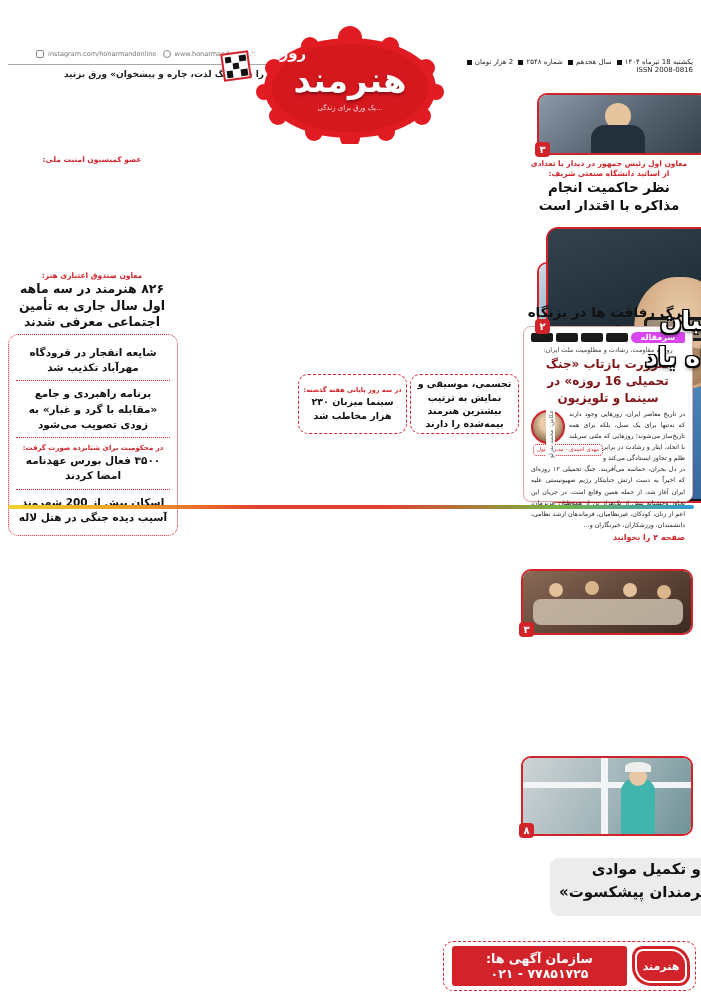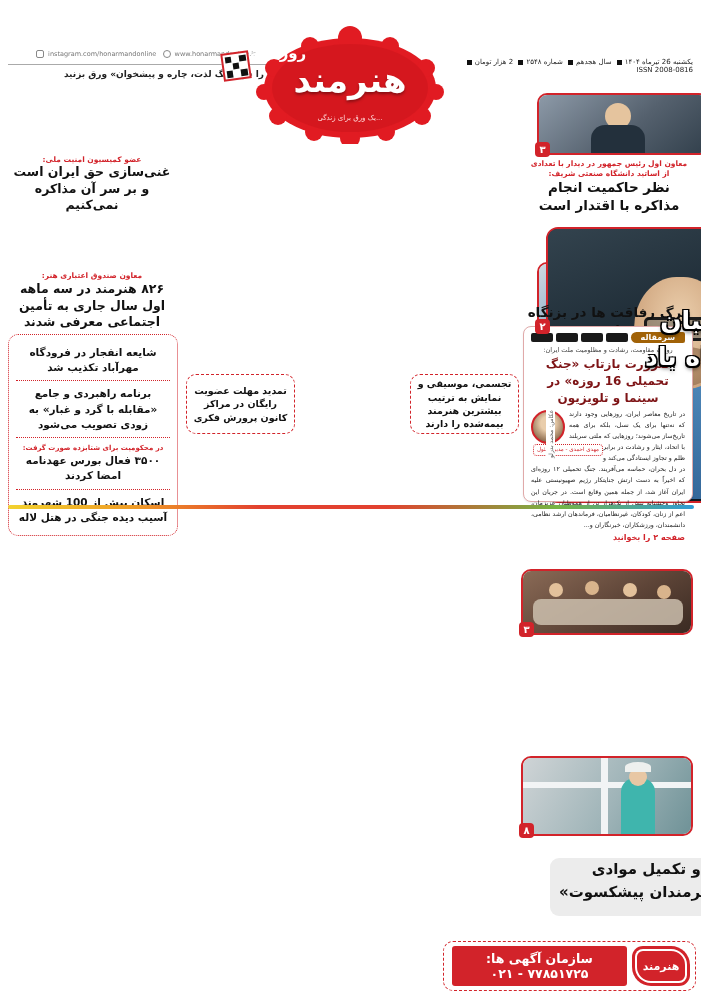--- a/index.html
+++ b/index.html
@@ -42,21 +42,21 @@
     text-shadow:-1.5px -1.5px 0 #000,1.5px -1.5px 0 #000,-1.5px 1.5px 0 #000,1.5px 1.5px 0 #000,0 3px 4px rgba(0,0,0,.6);}
   .mp-caption{position:absolute;left:-2px;top:235px;transform:rotate(-90deg);transform-origin:left top;font-size:6px;color:#555;background:#fff;padding:1px 6px;border-radius:4px;z-index:4;}
   
   .strip-box{border:1.5px dashed #d2232a;border-radius:10px;background:#fff;font-size:9.5px;font-weight:bold;color:#111;text-align:center;display:flex;flex-direction:column;justify-content:center;padding:3px 4px;line-height:1.4;}
   .strip-kicker{font-size:6.5px;color:#d2232a;font-weight:bold;}
   .gray-box{background:#ececec;border-radius:9px;position:relative;text-align:center;}
   .gray-line{font-size:15px;font-weight:bold;color:#111;line-height:1.5;}
   
   .editorial{border:1px solid #e0a9a9;border-radius:8px;background:#fff;padding:5px 7px;box-shadow:0 1px 2px rgba(0,0,0,.08);}
   .ed-head{display:flex;align-items:center;gap:3px;margin-bottom:3px;}
-  .ed-tab{background:#a16207;color:#fff;font-size:8px;font-weight:bold;padding:1px 10px;border-radius:8px 3px 3px 8px;}
+  .ed-tab{background:#d946ef;color:#fff;font-size:8px;font-weight:bold;padding:1px 10px;border-radius:8px 3px 3px 8px;}
   .ed-blk{flex:1;height:9px;background:#1a1a1a;border-radius:2px;}
   .ed-kicker{font-size:6.5px;color:#444;text-align:center;}
   .ed-title{font-size:12px;font-weight:bold;color:#7e1416;text-align:center;line-height:1.4;margin:2px 0;}
   .ed-body{font-size:6.3px;color:#222;text-align:justify;line-height:1.75;}
   .ed-avatar{float:left;width:30px;height:30px;border-radius:50%;background:radial-gradient(circle at 50% 38%,#e9cdab 30%,#9a7a5c 70%,#51402f);border:2px solid #d2232a;margin:2px 4px 0 0;}
   .ed-author{float:left;clear:left;font-size:5.5px;color:#d2232a;border:1px dotted #d2232a;border-radius:4px;padding:0 3px;margin-left:2px;}
   .ed-foot{color:#d2232a;font-size:8px;font-weight:bold;margin-top:3px;}
   
   .rainbow{background:linear-gradient(90deg,#f2d22e,#ef9c26,#e2412f,#e2412f 55%,#76b443 80%,#2e9bd6);border-radius:2px;}
   
@@ -74,21 +74,21 @@
     <span class="dot"></span>
     <span>instagram.com/honarmandonline</span>
     &nbsp;&nbsp;<span class="dot" style="border-radius:50%;"></span>
     <span>www.honarmandonline.ir</span>
   </div>
   <div class="abs hdr-rule" style="left:8px;top:64px;width:345px;"></div>
   <div class="abs tagline" style="left:8px;top:69px;width:345px;">
     <span class="red">هنرمند</span><span> را در «هنگ لذت، چاره و پیشخوان» ورق بزنید</span>
   </div>
   <div class="abs info-line" style="right:8px;top:58px;width:240px;direction:rtl;text-align:right;">
-    <span>یکشنبه 26 تیرماه ۱۴۰۴</span><span class="sq"></span>
+    <span>یکشنبه 18 تیرماه ۱۴۰۴</span><span class="sq"></span>
     <span>سال هجدهم</span><span class="sq"></span>
     <span>شماره ۲۵۴۸</span><span class="sq"></span>
     <span>2 هزار تومان</span><span class="sq"></span>
     <span style="direction:ltr;unicode-bidi:embed;margin-top:32px;">ISSN 2008-0816</span>
   </div>
 
   <div class="abs puzzle" style="left:222px;top:52px;">
     <i></i>
       <i class="w"></i>
       <i></i>
@@ -114,32 +114,31 @@
         <circle cx="28" cy="90" r="9"></circle>
           <circle cx="172" cy="90" r="9"></circle>
         <circle cx="64" cy="106" r="9"></circle>
           <circle cx="136" cy="106" r="9"></circle>
           <circle cx="100" cy="112" r="10"></circle>
       </g>
       <ellipse cx="100" cy="62" rx="78" ry="44" fill="#c8141b" opacity="0.45"></ellipse>
     </svg>
     <div class="abs" style="left:0;top:18px;width:200px;text-align:left;color:#fff;font-size:15px;font-weight:bold;">روزنامه</div>
     <div class="abs" style="left:0;top:34px;width:200px;text-align:center;color:#fff;font-size:34px;font-weight:bold;text-shadow:0 2px 3px rgba(0,0,0,.35);">هنرمند</div>
-    <div class="abs" style="left:0;top:88px;width:200px;text-align:center;color:#ffd9d9;font-size:7px;">...یک ورق برای زندگی</div>
+    <div class="abs" style="left:0;top:78px;width:200px;text-align:center;color:#ffd9d9;font-size:7px;">...یک ورق برای زندگی</div>
   </div>
 
   <div class="abs photo-card" style="left:8px;top:93px;width:168px;height:58px;">
     <div class="photo-fill" style="background:linear-gradient(140deg,#8d9aa8,#55616e 55%,#32404c);">
       <div class="abs" style="left:66px;top:8px;width:26px;height:26px;border-radius:50%;background:#e5c49e;"></div>
       <div class="abs" style="left:52px;top:30px;width:54px;height:28px;border-radius:14px 14px 0 0;background:#23303c;"></div>
     </div>
     <span class="badge" style="left:-4px;bottom:-4px;">۳</span>
   </div>
   <div class="abs kicker" style="left:8px;top:155px;width:168px;">عضو کمیسیون امنیت ملی:</div>
-  <div class="abs headline" style="left:8px;top:164px;width:168px;">غنی‌سازی حق ایران است و بر سر آن مذاکره نمی‌کنیم</div>
 
   <div class="abs photo-card" style="left:8px;top:200px;width:168px;height:66px;">
     <div class="photo-fill" style="background:linear-gradient(140deg,#cfd9e2,#7fa3c0 50%,#4e7596);">
       <div class="abs" style="left:70px;top:8px;width:26px;height:28px;border-radius:50%;background:#d9b48c;"></div>
       <div class="abs" style="left:54px;top:32px;width:58px;height:34px;border-radius:16px 16px 0 0;background:#5a5f66;"></div>
       <div class="abs" style="right:14px;top:6px;width:30px;height:46px;background:#eef3f6;border-radius:4px;opacity:.8;"></div>
     </div>
     <span class="badge" style="left:-4px;bottom:-4px;">۲</span>
   </div>
   <div class="abs kicker" style="left:8px;top:271px;width:168px;">معاون صندوق اعتباری هنر:</div>
@@ -148,21 +147,21 @@
   <div class="abs dotted-list" style="left:8px;top:334px;width:154px;">
     <div class="dotted-item">شایعه انفجار در فرودگاه مهرآباد تکذیب شد</div>
     <div class="dotted-sep"></div>
     <div class="dotted-item">برنامه راهبردی و جامع «مقابله با گرد و غبار» به زودی تصویب می‌شود</div>
     <div class="dotted-sep"></div>
     <div class="dotted-item">
       <div class="dl-kicker">در محکومیت برای شتابزده صورت گرفت:</div>
       <div>۳۵۰۰ فعال بورس عهدنامه امضا کردند</div>
     </div>
     <div class="dotted-sep"></div>
-    <div class="dotted-item">اسکان بیش از 100 شهروند آسیب دیده جنگی در هتل لاله</div>
+    <div class="dotted-item">اسکان بیش از 200 شهروند آسیب دیده جنگی در هتل لاله</div>
   </div>
 
   <div class="abs main-photo" style="left:183px;top:95px;width:334px;height:272px;">
     <div class="mp-bg">
 
       <div class="mp-shirt"></div>
       <div class="mp-head"></div>
       <div class="mp-beard"></div>
       <div class="mp-glass">
           <i class="l"></i>
@@ -171,21 +170,24 @@
         </div>
     </div>
 
     <div class="mp-headline" style="top:76px;">دست جنگ طلبان</div>
     <div class="mp-headline" style="top:112px;">از ایــران کوتاه باد</div>
 
     <div class="mp-caption">عکاس: محمد بدرلو</div>
   </div>
 
   <div class="abs strip-box" style="left:410px;top:374px;width:99px;height:52px;">تجسمی، موسیقی و نمایش به ترتیب بیشترین هنرمند بیمه‌شده را دارند</div>
-  <div class="abs strip-box" style="left:186px;top:374px;width:99px;height:52px;">تمدید مهلت عضویت رایگان در مراکز کانون پرورش فکری</div>
+  <div class="abs strip-box" style="left:298px;top:374px;width:99px;height:52px;">
+    <div class="strip-kicker">در سه روز پایانی هفته گذشته:</div>
+    <div>سینما میزبان ۲۳۰ هزار مخاطب شد</div>
+  </div>
 
   <div class="abs gray-box" style="left:183px;top:440px;width:334px;height:58px;">
 
     <div class="gray-line" style="margin-top:10px;">ماده واحده «اصلاح و تکمیل موادی</div>
     <div class="gray-line">از اساسنامه مؤسسه هنرمندان پیشکسوت»</div>
   </div>
 
   <div class="abs photo-card" style="right:8px;top:93px;width:168px;height:62px;">
     <div class="photo-fill" style="background:linear-gradient(150deg,#8a6a56,#5d4437 55%,#3a2a22);">
       <div class="abs" style="left:10px;top:28px;width:150px;height:26px;background:#cdbfae;border-radius:8px;opacity:.85;"></div>

